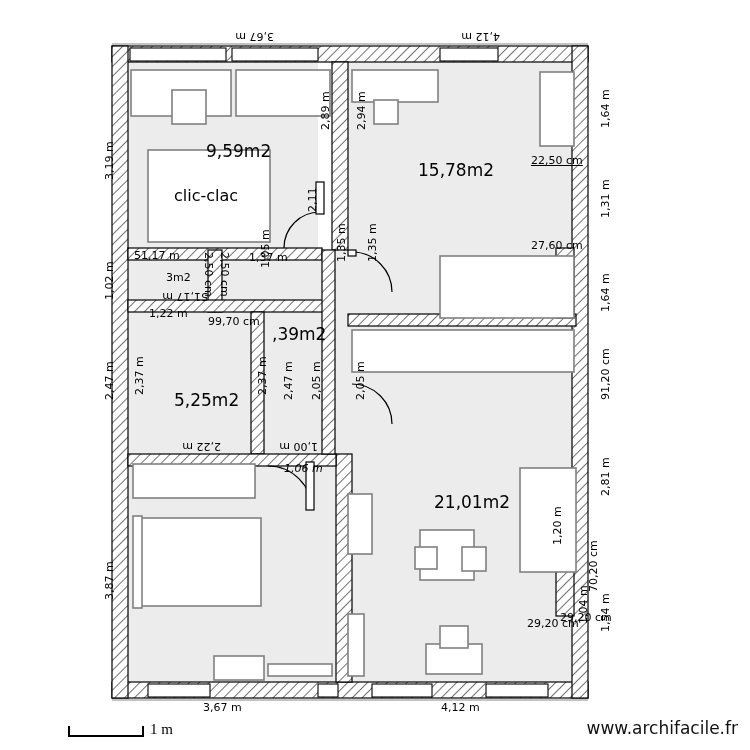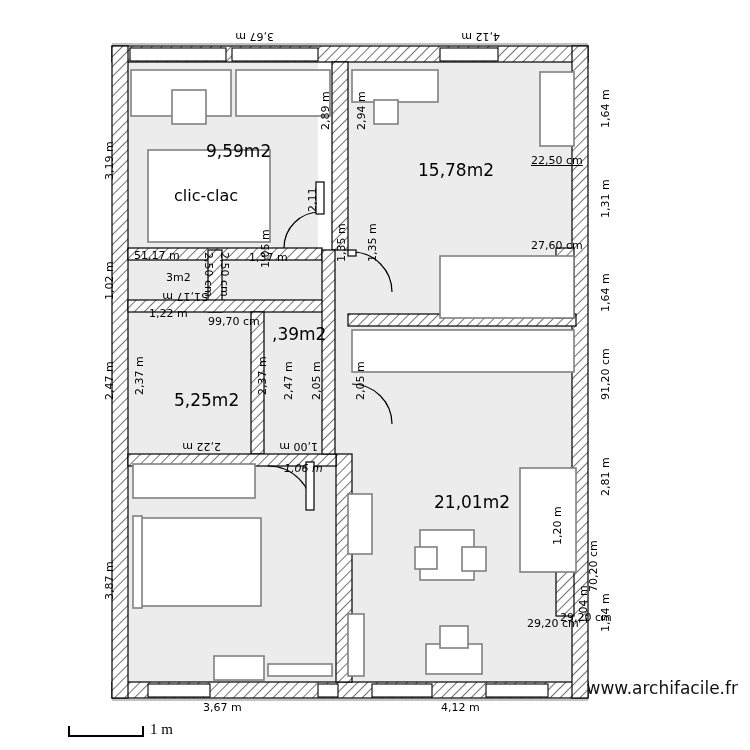--- a/index.html
+++ b/index.html
@@ -27,21 +27,21 @@
   .rot90 {transform:rotate(-90deg);}
   .rot270{transform:rotate(90deg);}
   .rot180{transform:rotate(180deg);}
   .scale-bar{
     position:absolute;left:68px;top:726px;
     width:72px;height:9px;
     border:2px solid #000;border-top:none;
   }
   .scale-text{position:absolute;left:150px;top:721px;font-size:15px;font-family:Liberation Serif, serif;}
   .site{
-    position:absolute;right:12px;top:678px;
+    position:absolute;right:12px;top:718px;
     font-size:17px;color:#111;
   }
 </style>
 </head>
 <body>
 
 <svg id="plan" viewBox="0 0 750 750">
   <defs>
     <pattern id="hatch" patternUnits="userSpaceOnUse" width="7" height="7" patternTransform="rotate(45)">
       <rect width="7" height="7" fill="#ffffff"></rect>

